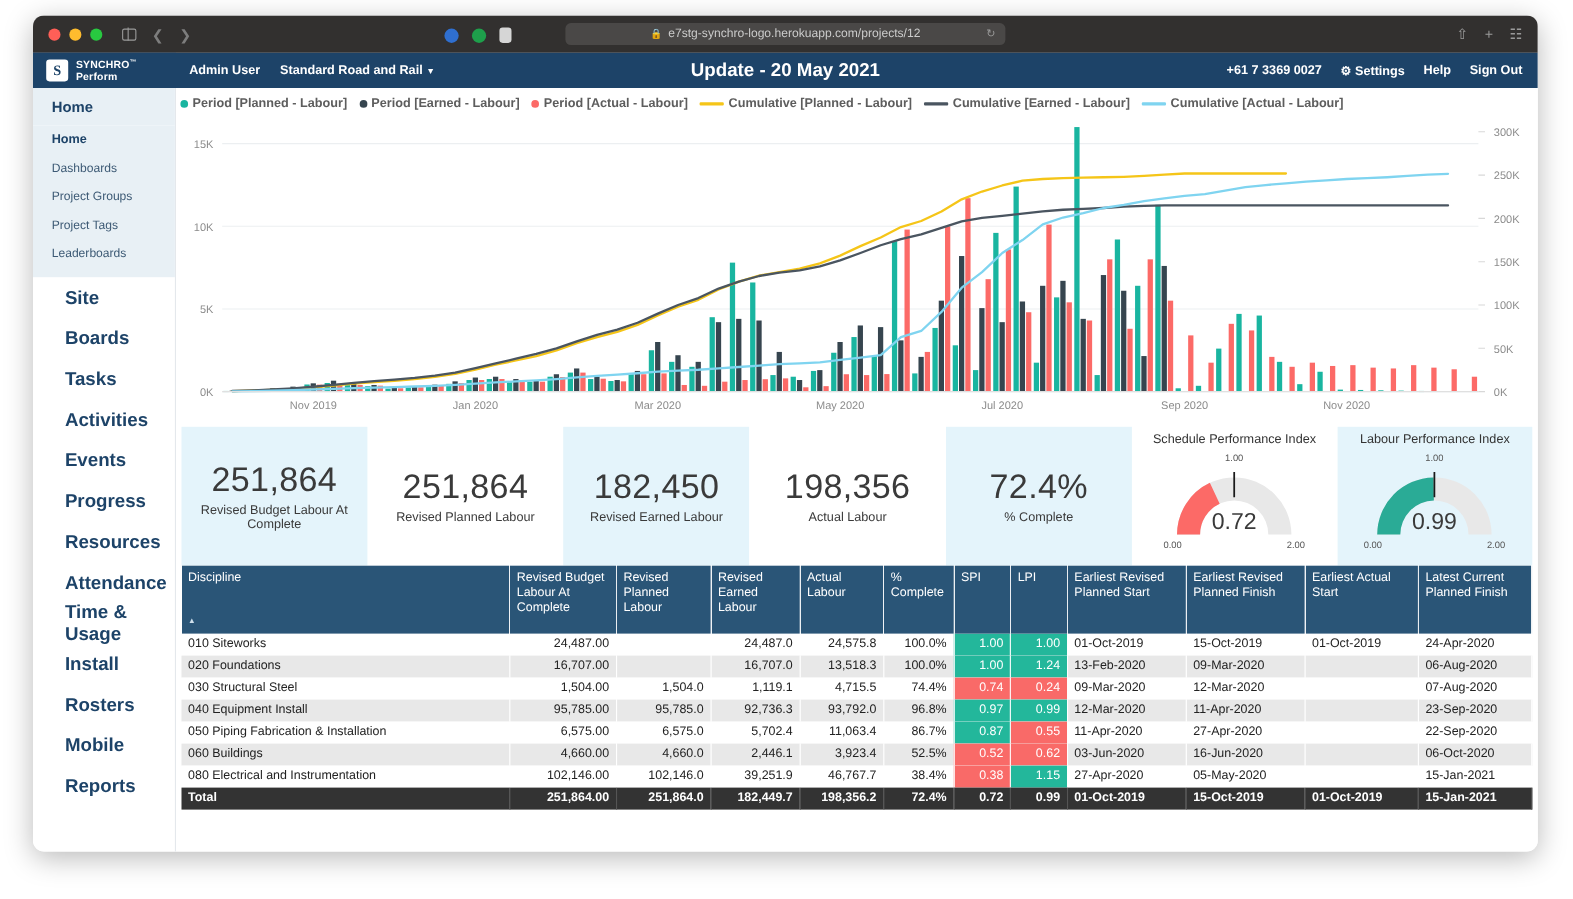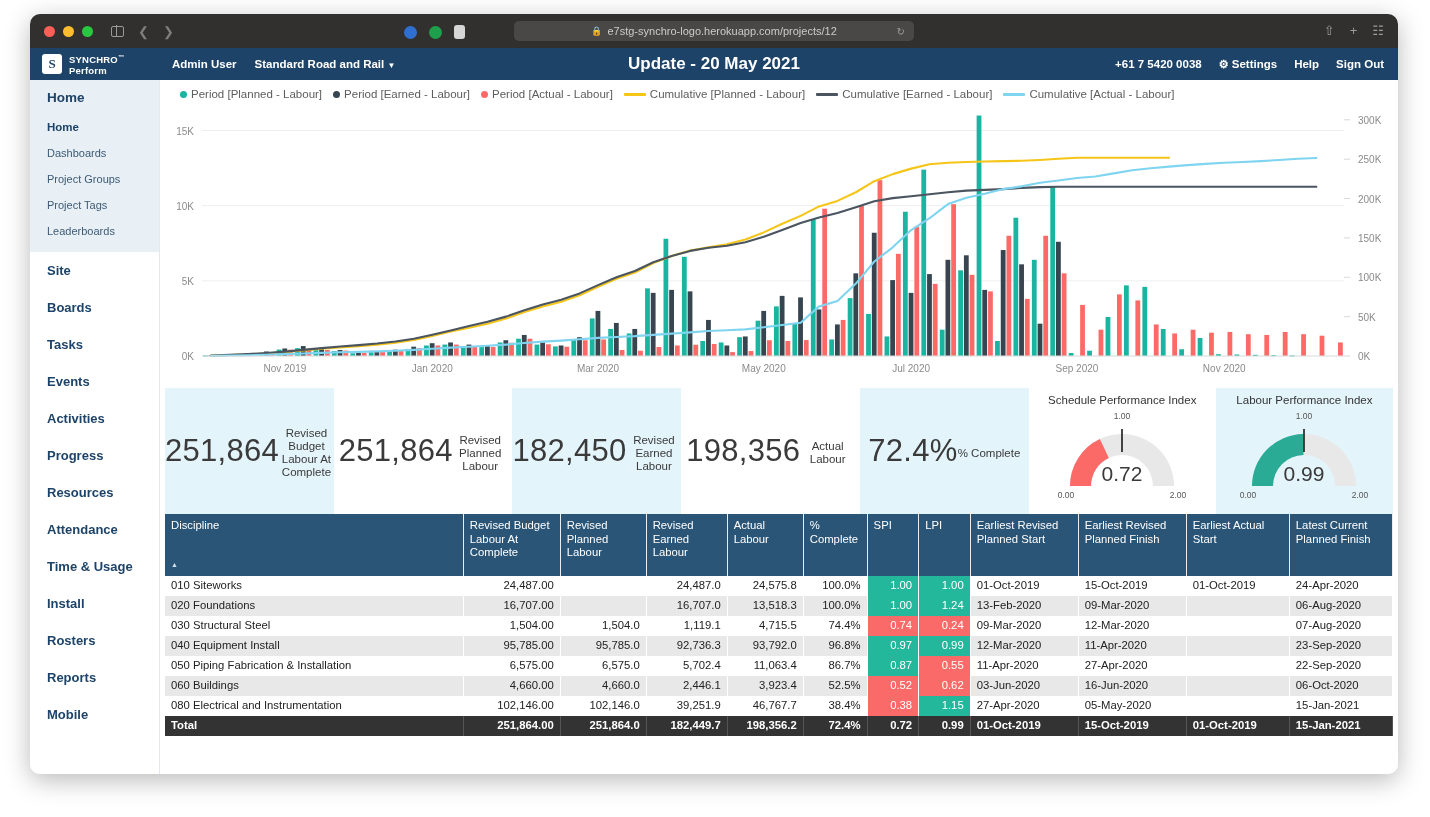--- a/index.html
+++ b/index.html
@@ -70,38 +70,38 @@
   .sidebar{width:130px;background:#fff;border-right:1px solid #e4e8ec;flex:none;}
   .sb-home{
     height:34px;display:flex;align-items:center;padding-left:17px;
     font-size:13.5px;font-weight:bold;color:#1d4368;background:#e8f0f5;
   }
   .sb-sub{background:#e8f0f5;padding:0 0 8px 0;}
   .sb-sub .it{height:26px;display:flex;align-items:center;padding-left:17px;font-size:11px;color:#3d5a75;}
   .sb-sub .it.first{font-weight:bold;color:#1d4368;font-size:11.5px;}
   .sb-main .it{
     height:37px;display:flex;align-items:center;padding-left:17px;
-    font-size:13px;font-weight:bold;color:#1d4368;
+    font-size:17px;font-weight:bold;color:#1d4368;margin-left:12px;
   }
 
   .content{flex:1;display:flex;flex-direction:column;background:#fff;}
 
   
-  .legend{display:flex;align-items:flex-start;gap:0;padding:8px 0 2px 20px;flex-wrap:nowrap;}
+  .legend{display:flex;align-items:flex-start;gap:0;padding:8px 0 2px 4px;flex-wrap:nowrap;font-weight:bold;}
   .lg{display:flex;align-items:center;gap:4px;margin-right:11px;font-size:11.5px;color:#5d5d5d;white-space:nowrap;}
   .dot{width:7px;height:7px;border-radius:50%;display:inline-block;}
   .dash{width:22px;height:3px;display:inline-block;border-radius:1px;}
 
   
   .chartwrap{position:relative;height:282px;margin:0 4px 0 0;}
   .chart-svg{display:block;}
 
   
   .kpis{display:flex;height:130px;gap:5px;padding:4px 5px 0 5px;}
-  .kpi{flex:1;display:flex;flex-direction:row;align-items:center;justify-content:center;}
+  .kpi{flex:1;display:flex;flex-direction:column;align-items:center;justify-content:center;}
   .kpi.tint{background:#e4f4fb;}
   .kpi .big{font-size:31px;color:#3a3a3a;font-weight:300;letter-spacing:.3px;}
   .kpi .cap{font-size:11.5px;color:#3a3a3a;text-align:center;margin-top:4px;line-height:13px;}
   .gauge{flex:1.05;display:flex;flex-direction:column;align-items:center;padding-top:6px;}
   .gauge.tint{background:#e4f4fb;}
   .gauge .gt{font-size:11.5px;color:#333;margin-bottom:2px;}
 
   
   .tablewrap{flex:1;padding:0 5px;overflow:hidden;}
   table{width:100%;border-collapse:collapse;font-size:11.3px;color:#222;table-layout:fixed;}
@@ -172,21 +172,21 @@
     </div>
     <div class="hdr-left">
       <span>Admin User</span>
       <span>
         <span>Standard Road and Rail</span>
         <span class="caret">▼</span>
       </span>
     </div>
     <div class="hdr-center">Update - 20 May 2021</div>
     <div class="hdr-right">
-      <span>+61 7 5420 0038</span>
+      <span>+61 7 3369 0027</span>
       <span>
         <span class="gear">⚙</span>
         <span>Settings</span>
       </span>
       <span>Help</span>
       <span>Sign Out</span>
     </div>
   </div>
 
   <div class="body">
@@ -197,30 +197,30 @@
         <div class="it first">Home</div>
         <div class="it">Dashboards</div>
         <div class="it">Project Groups</div>
         <div class="it">Project Tags</div>
         <div class="it">Leaderboards</div>
       </div>
       <div class="sb-main">
         <div class="it">Site</div>
         <div class="it">Boards</div>
         <div class="it">Tasks</div>
+        <div class="it">Activities</div>
         <div class="it">Events</div>
-        <div class="it">Activities</div>
         <div class="it">Progress</div>
         <div class="it">Resources</div>
         <div class="it">Attendance</div>
         <div class="it">Time &amp; Usage</div>
         <div class="it">Install</div>
         <div class="it">Rosters</div>
+        <div class="it">Mobile</div>
         <div class="it">Reports</div>
-        <div class="it">Mobile</div>
       </div>
     </div>
 
     <div class="content">
 
       <div class="legend" id="legend">
             <span class="lg">
               <span class="dot" style="background: rgb(25, 181, 160);"></span>
               <span>Period [Planned - Labour]</span>
             </span>

